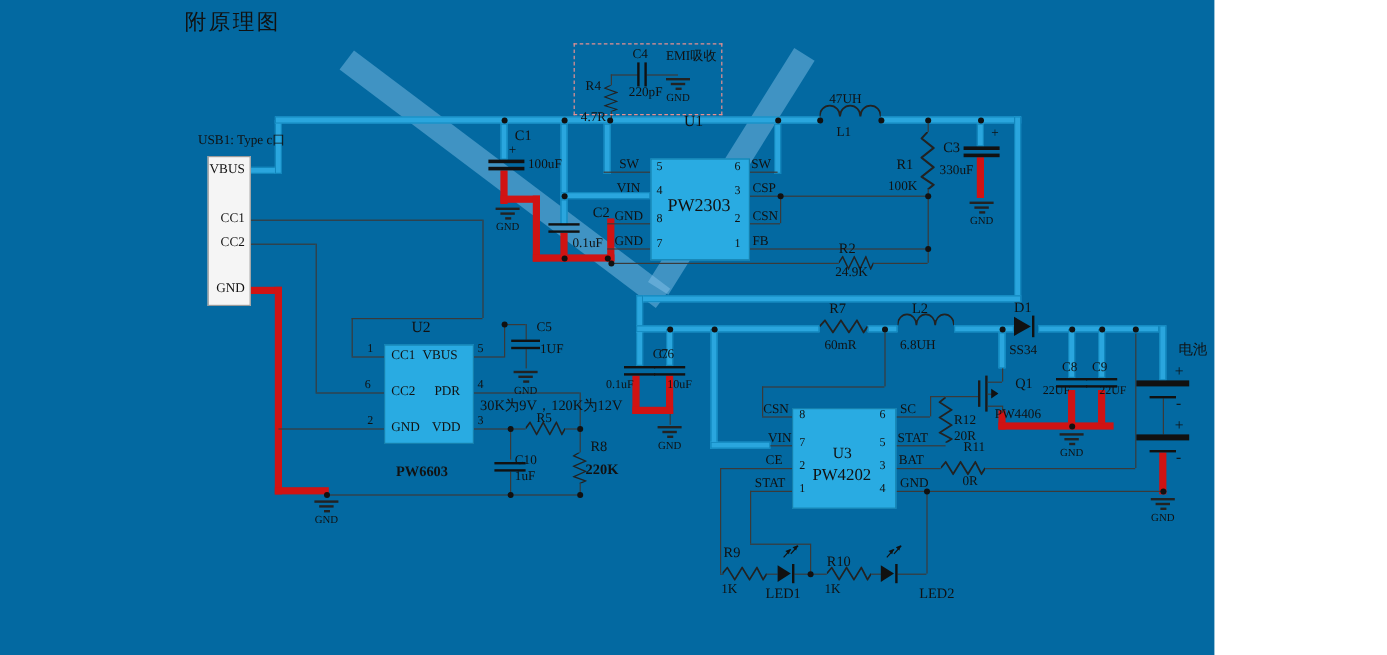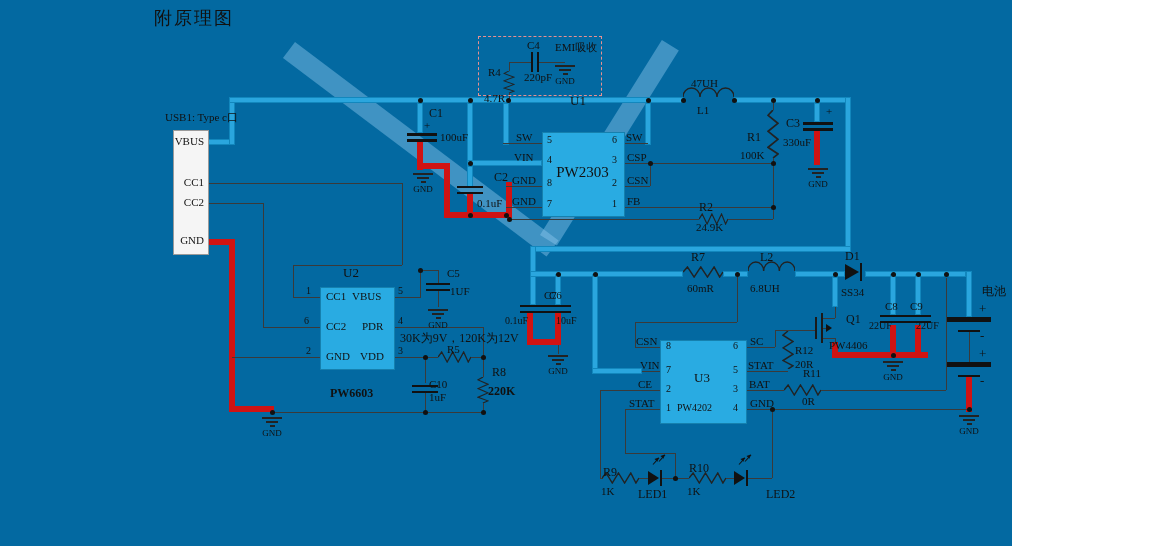--- a/index.html
+++ b/index.html
@@ -295,21 +295,21 @@
   <div class="t" style="left:362px;top:320px">PDR</div>
   <div class="t" style="left:360px;top:350px">VDD</div>
   <div class="num" style="left:306px;top:285px">1</div>
   <div class="num" style="left:304px;top:315px">6</div>
   <div class="num" style="left:306px;top:345px">2</div>
   <div class="num" style="left:398px;top:285px">5</div>
   <div class="num" style="left:398px;top:315px">4</div>
   <div class="num" style="left:398px;top:345px">3</div>
 
   <div class="t t13" style="left:694px;top:371px">U3</div>
-  <div class="t" style="left:677px;top:402px;font-size:10px">PW4202</div>
+  <div class="t" style="left:677px;top:389px;font-size:14px">PW4202</div>
   <div class="t" style="left:636px;top:335px">CSN</div>
   <div class="t" style="left:640px;top:359px">VIN</div>
   <div class="t" style="left:638px;top:378px">CE</div>
   <div class="t" style="left:629px;top:397px">STAT</div>
   <div class="t" style="left:750px;top:335px">SC</div>
   <div class="t" style="left:748px;top:359px">STAT</div>
   <div class="t" style="left:749px;top:378px">BAT</div>
   <div class="t" style="left:750px;top:397px">GND</div>
   <div class="num" style="left:666px;top:340px">8</div>
   <div class="num" style="left:666px;top:364px">7</div>
@@ -360,21 +360,21 @@
   <div class="t t12" style="left:846px;top:313px">Q1</div>
   <div class="t" style="left:829px;top:339px">PW4406</div>
   <div class="t" style="left:795px;top:344px">R12</div>
   <div class="t" style="left:795px;top:358px">20R</div>
   <div class="t" style="left:803px;top:367px">R11</div>
   <div class="t" style="left:802px;top:395px">0R</div>
   <div class="t" style="left:885px;top:300px">C8</div>
   <div class="t t10" style="left:869px;top:320px">22UF</div>
   <div class="t" style="left:910px;top:300px">C9</div>
   <div class="t t10" style="left:916px;top:320px">22UF</div>
-  <div class="t t12" style="left:603px;top:466px">R9</div>
+  <div class="t t12" style="left:603px;top:454px">R9</div>
   <div class="t" style="left:601px;top:485px">1K</div>
   <div class="t t12" style="left:638px;top:488px">LED1</div>
   <div class="t t12" style="left:689px;top:462px">R10</div>
   <div class="t" style="left:687px;top:485px">1K</div>
   <div class="t t12" style="left:766px;top:488px">LED2</div>
 
   <div class="gnd" style="left:411px;top:171px">
       <i class="g1"></i>
       <i class="g2"></i>
       <i class="g3"></i>

